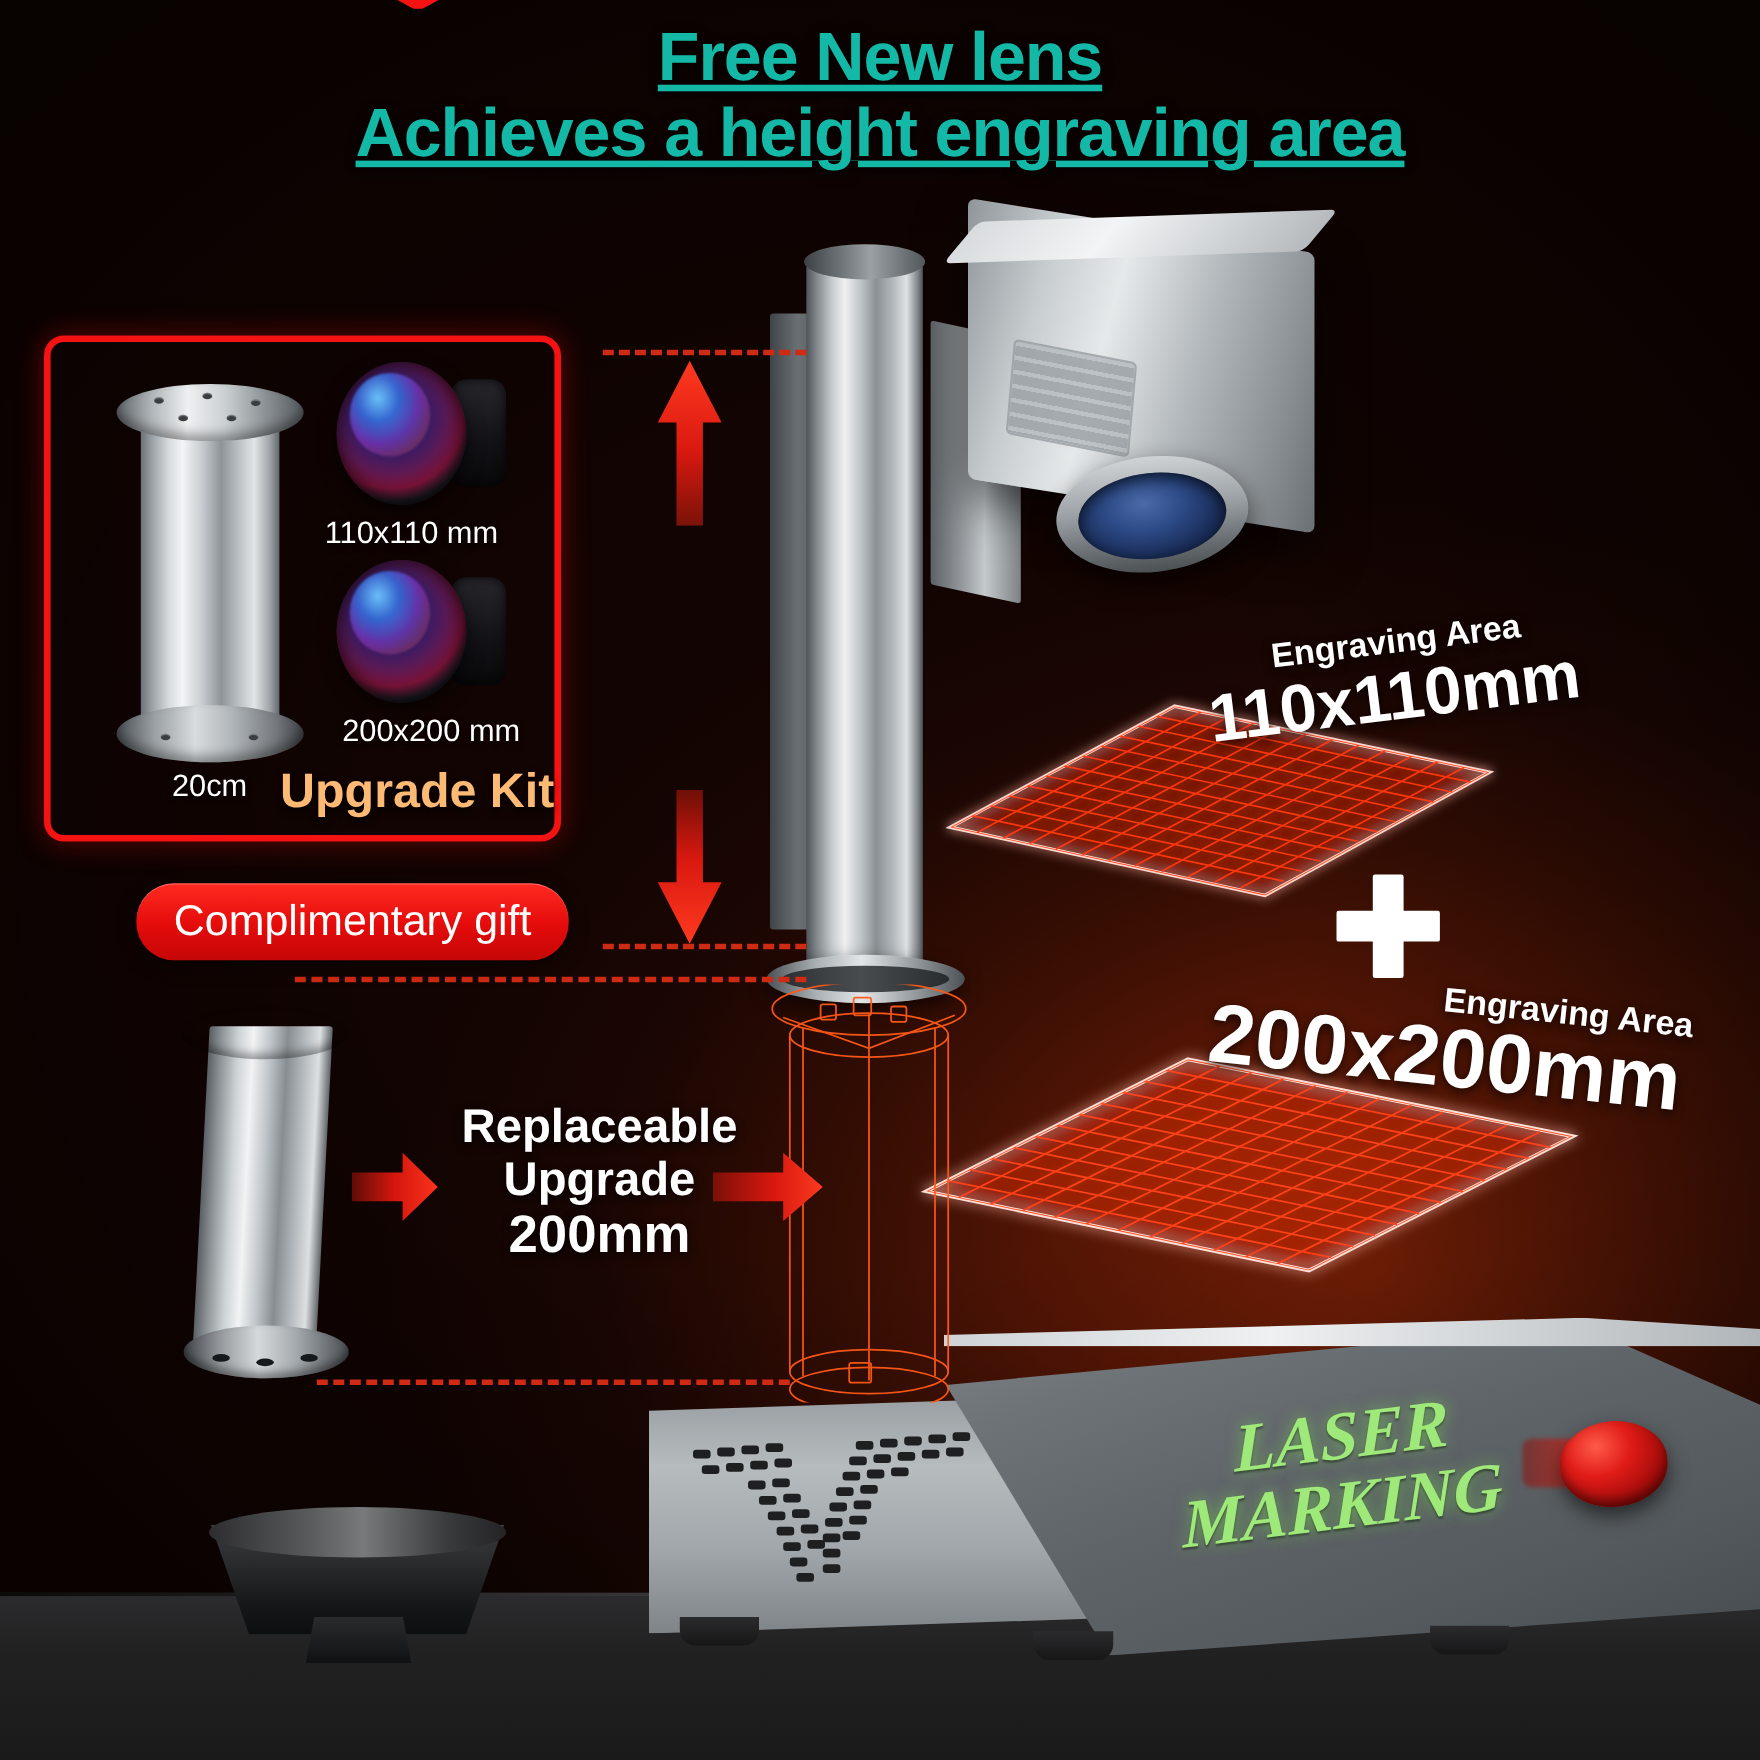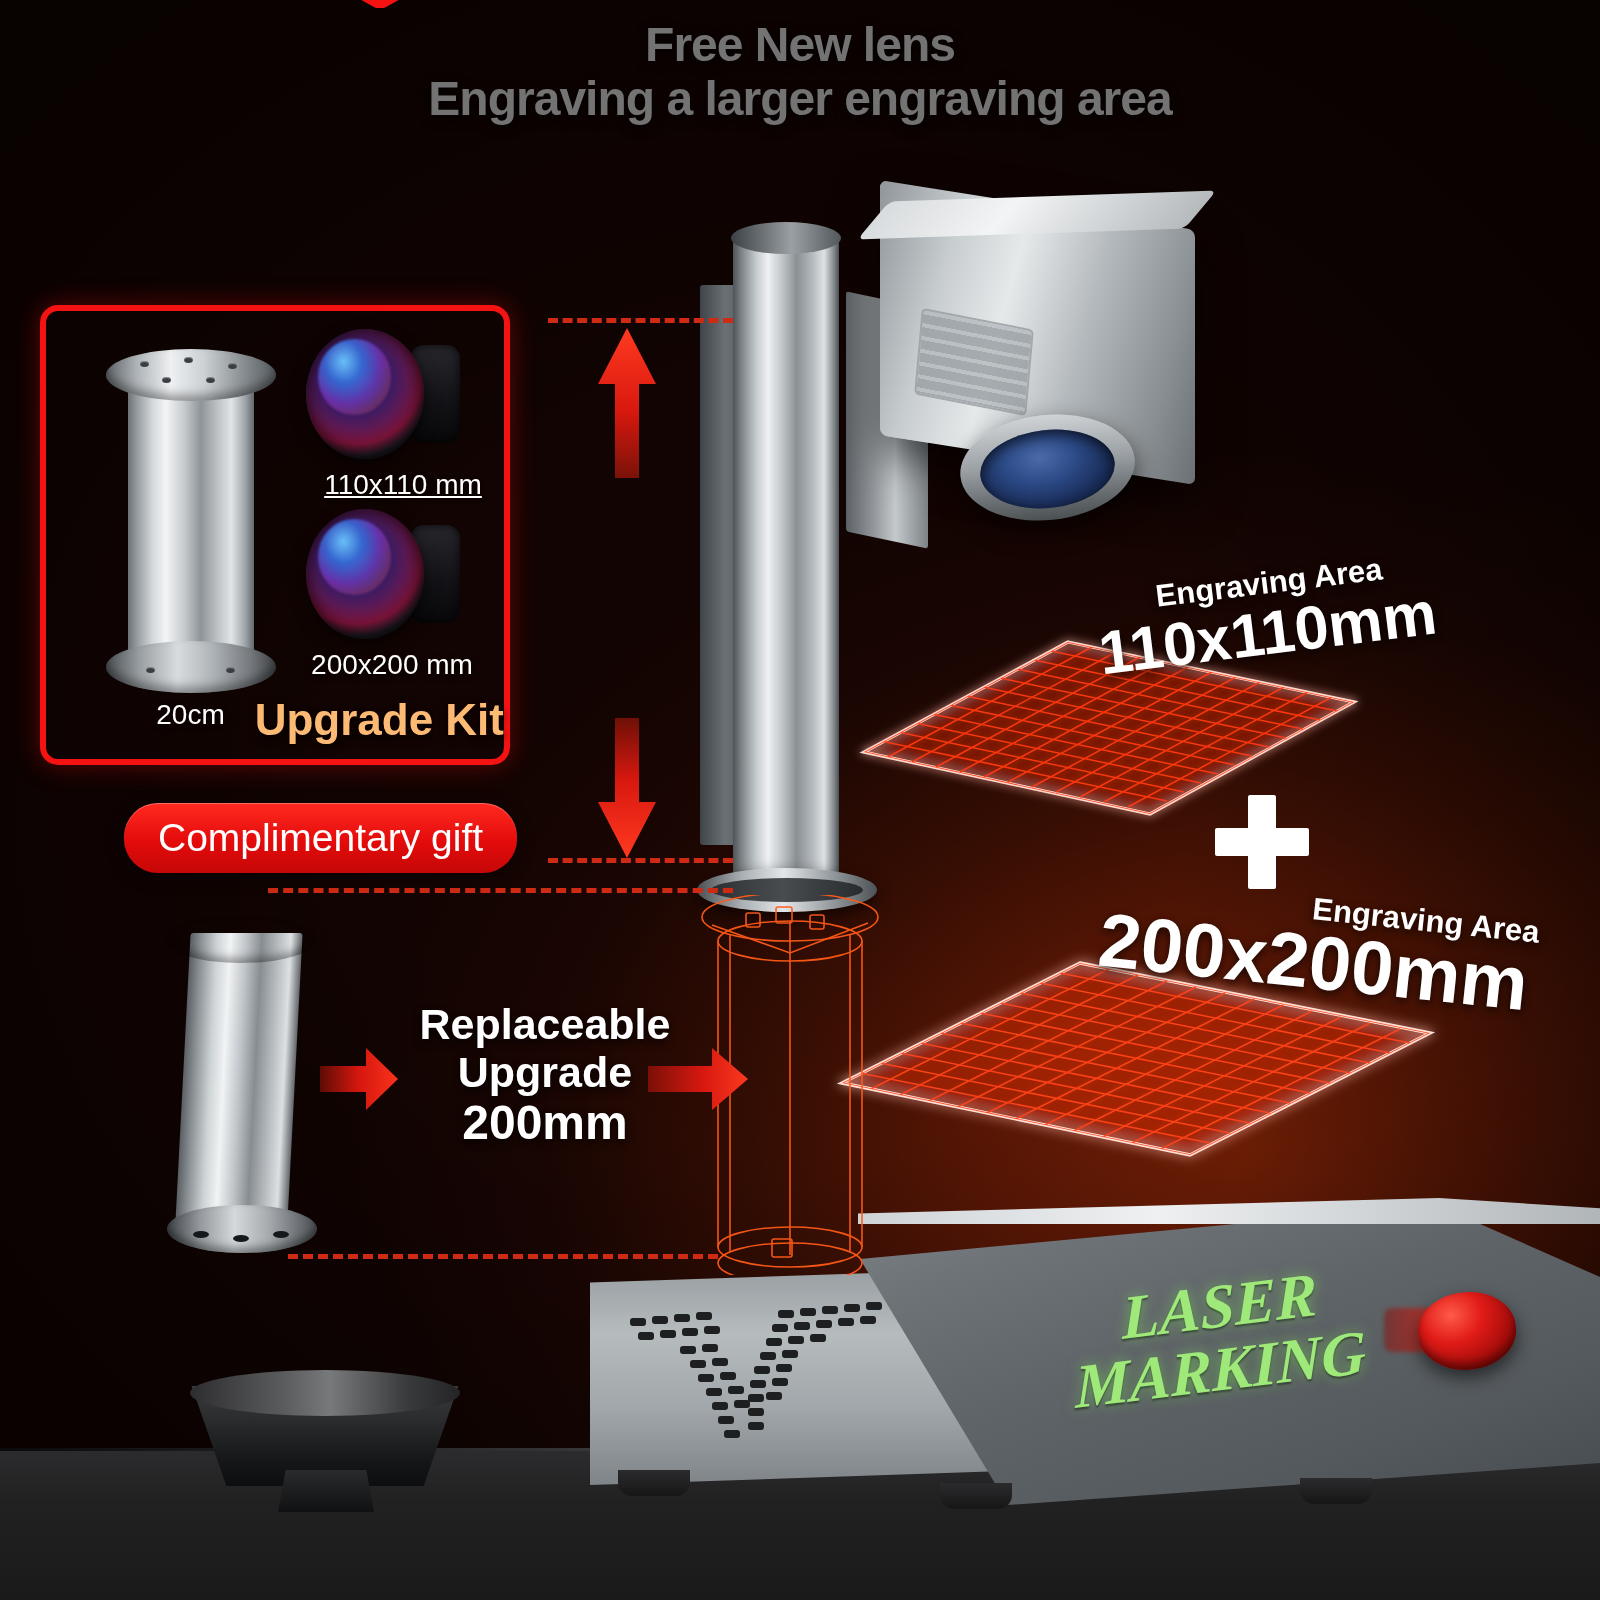--- a/index.html
+++ b/index.html
@@ -30,27 +30,28 @@
   }
   .floor::before {
     content:""; position:absolute; left:0; right:0; top:0; height:3px;
     background:linear-gradient(90deg,#0a0a0a,#3a3a3c 40%,#3a3a3c 60%,#0a0a0a);
   }
 
   
   .headline {
     position:absolute; top:18px; left:0; right:0;
     text-align:center;
-    color:#737373;
+    color:#14b8a6;
     font-weight:800;
-    font-size:48px;
+    font-size:62px;
     line-height:1.12;
     letter-spacing:-1px;
     text-shadow:0 3px 12px rgba(0,0,0,.85);
     z-index:40;
+    text-decoration:underline;
   }
   .headline .l1 { display:block; }
   .headline .l2 { display:block; }
 
   
   .kit-box {
     position:absolute; left:40px; top:305px;
     width:470px; height:460px;
     border:6px solid #f51212;
     border-radius:18px;
@@ -316,21 +317,21 @@
 <body>
 
 <div id="stage">
 
   <div class="bg-base"></div>
   <div class="bg-vignette"></div>
   <div class="floor"></div>
 
   <div class="headline">
     <span class="l1">Free New lens</span>
-    <span class="l2">Engraving a larger engraving area</span>
+    <span class="l2">Achieves a height engraving area</span>
   </div>
 
   <div class="machine">
 
     <svg style="position:absolute; left:830px; top:620px; width:560px; height:220px; z-index:8;" viewBox="0 0 560 220">
       <defs>
         <filter id="g1" x="-40%" y="-40%" width="180%" height="180%">
           <feGaussianBlur stdDeviation="5" result="b"></feGaussianBlur>
           <feMerge>
               <feMergeNode in="b"></feMergeNode>
@@ -547,21 +548,21 @@
         <div class="bolt" style="left:40px; top:26px;"></div>
         <div class="bolt" style="left:120px; top:26px;"></div>
       </div>
     </div>
     <div class="kit-label" style="left:42px; top:388px; width:205px;">20cm</div>
 
     <div class="lens-unit" style="left:260px; top:18px; width:148px; height:130px;">
       <div class="lens-barrel"></div>
       <div class="lens-ring" style="width:118px;height:130px;"></div>
     </div>
-    <div class="kit-label" style="left:243px; top:158px; width:228px;text-decoration:underline;">110x110 mm</div>
+    <div class="kit-label" style="left:214px; top:158px; width:228px;">110x110 mm</div>
 
     <div class="lens-unit" style="left:260px; top:198px; width:148px; height:130px;">
       <div class="lens-barrel"></div>
       <div class="lens-ring" style="width:118px;height:130px;"></div>
     </div>
     <div class="kit-label" style="left:228px; top:338px; width:236px;">200x200 mm</div>
 
     <div class="kit-title">Upgrade Kit</div>
   </div>
 

